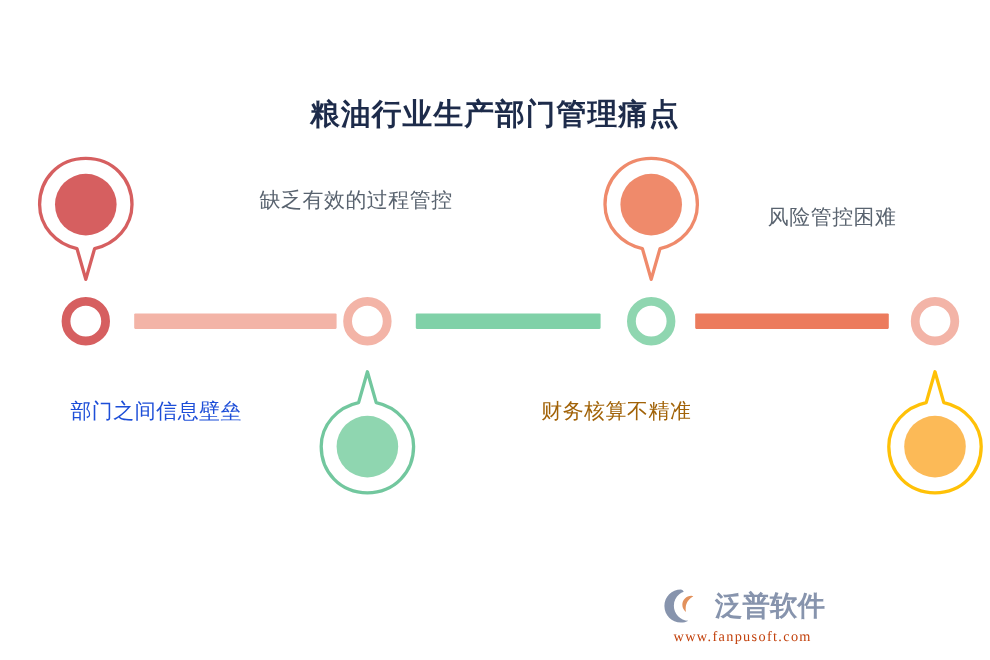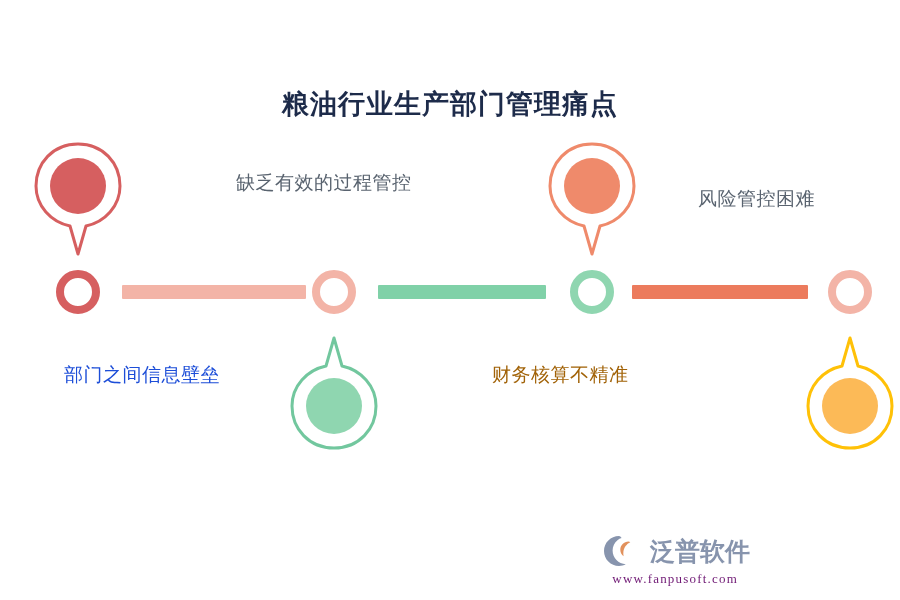--- a/index.html
+++ b/index.html
@@ -108,21 +108,21 @@
     font-size: 25px;
     font-weight: bold;
     color: #8794ad;
     letter-spacing: 0px;
     line-height: 1;
     margin-left: 14px;
     white-space: nowrap;
   }
   .wm-url {
     font-size: 13px;
-    color: #701a75;
+    color: #c2410c;
     letter-spacing: 1.2px;
     text-align: right;
     margin-top: 1px;
     white-space: nowrap;
     font-family: "Liberation Serif", "DejaVu Serif", serif;
   }
 </style>
 </head>
 <body style="background: rgb(255, 255, 255);">
 

